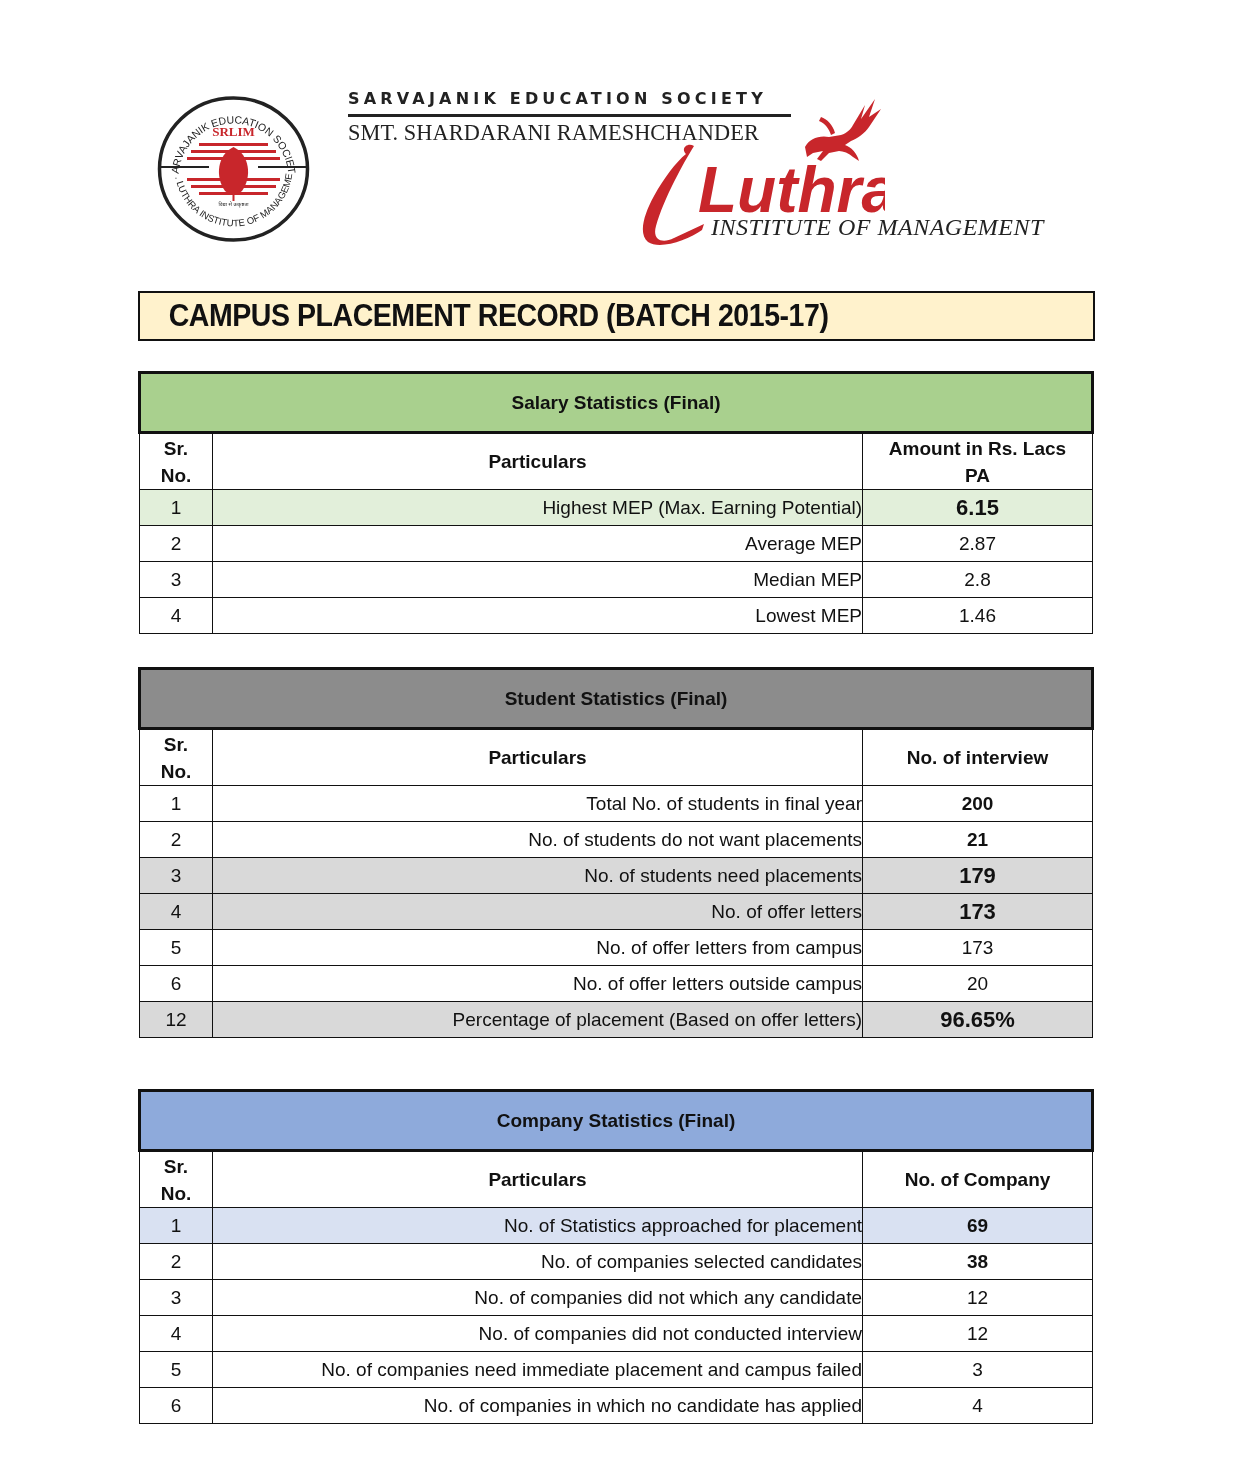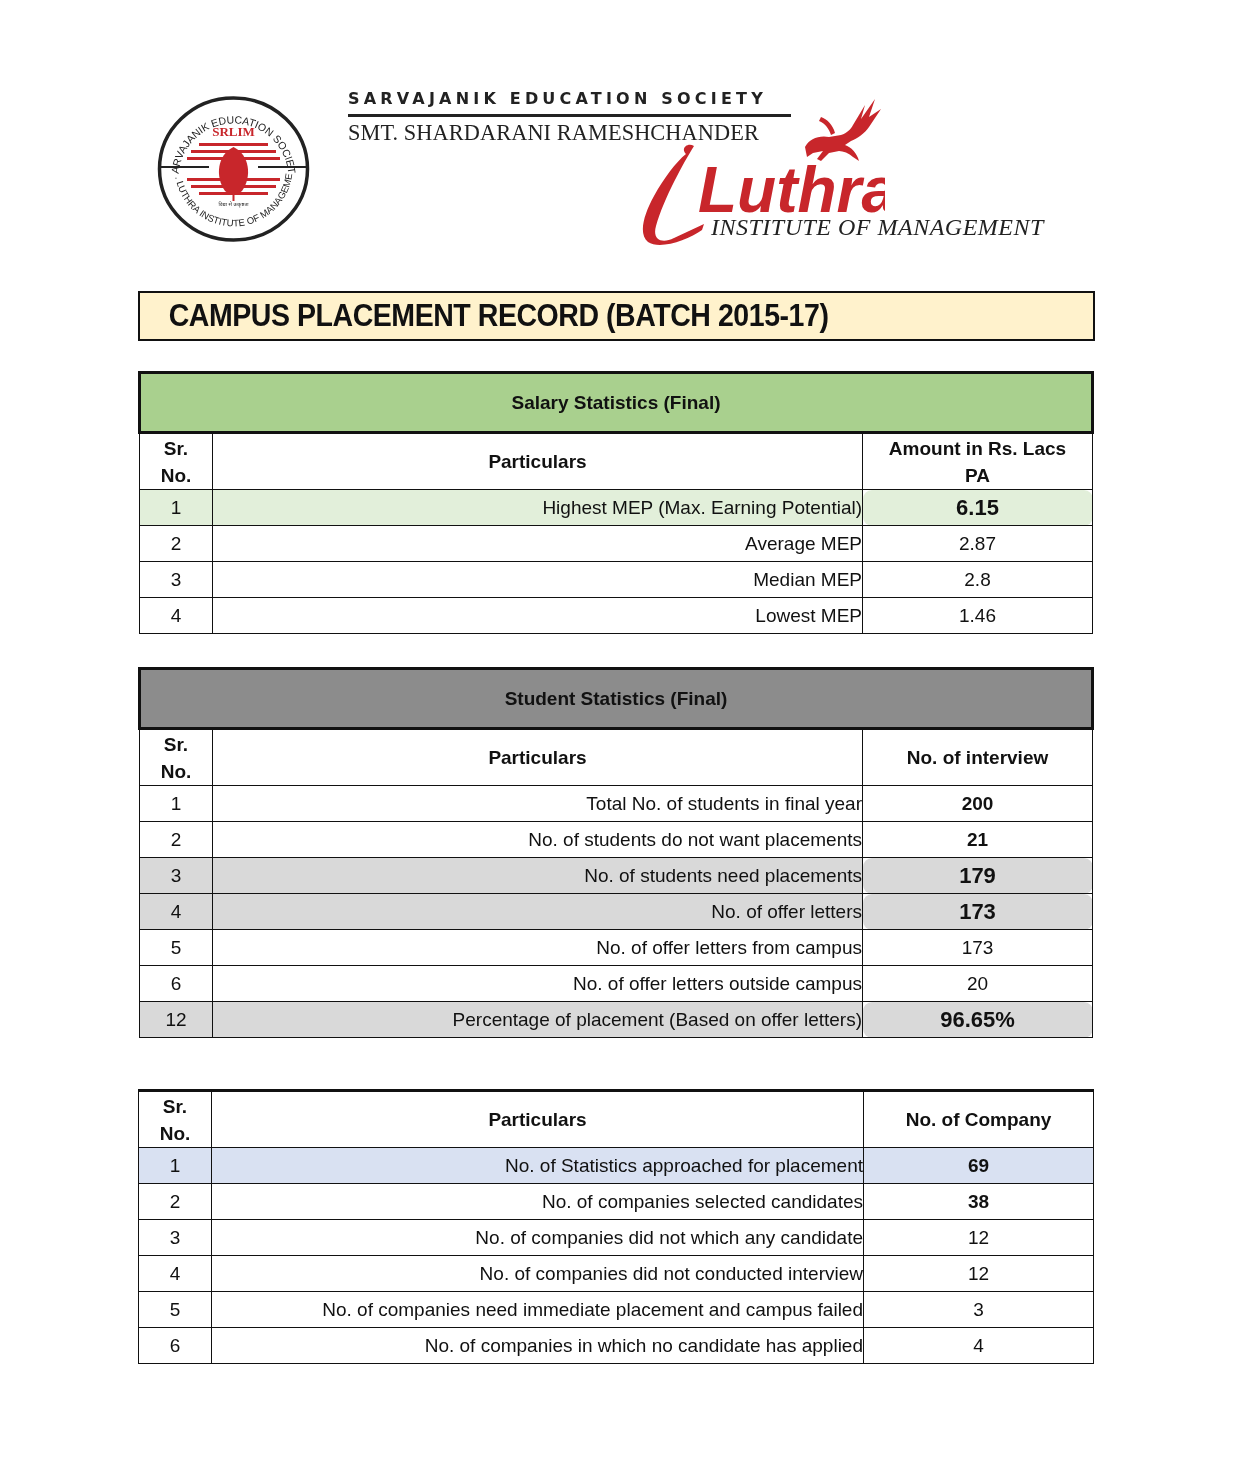--- a/index.html
+++ b/index.html
@@ -19,21 +19,21 @@
 
   table.stats { position: absolute; left: 138px; width: 956px; border-collapse: collapse; font-family: "Liberation Sans", sans-serif; font-size: 19px; }
   table.stats td, table.stats th { border: 1.5px solid #111; padding: 0; }
   table.stats th.section { height: 57px; font-weight: bold; font-size: 19px; border: 3px solid #111; margin-top: 8px; }
   table.stats tr.colhead th { height: 55px; font-weight: bold; font-size: 19px; line-height: 27px; border-top: 3px solid #111; }
   table.stats td { height: 35px; }
   td.sr { width: 72px; text-align: center; }
   td.part { text-align: right; padding-left: 12px !important; }
   td.val { width: 229px; text-align: center; }
   .bold { font-weight: bold; margin-left: 47px; }
-  .big { font-weight: bold; font-size: 22px; border-radius: 9px; }
+  .big { font-weight: bold; font-size: 22px; }
 
   #salary { top: 371px; }
   #salary th.section { background: #a9d08e; }
   #salary tr.hl td { background: #e2efda; }
 
   #students { top: 667px; }
   #students th.section { background: #8c8c8c; }
   #students tr.hl td { background: #d9d9d9; }
 
   #company { top: 1089px; }
@@ -168,20 +168,23 @@
   <tr class="hl">
     <td class="sr">12</td>
     <td class="part">Percentage of placement (Based on offer letters)</td>
     <td class="val big">96.65%</td>
   </tr>
 </tbody>
   </table>
 
 <table class="stats" id="company">
   <tbody>
+      <tr>
+    <th class="section" colspan="3">Company Statistics (Final)</th>
+  </tr>
   <tr class="colhead">
     <th><span>Sr.</span><br><span>No.</span></th>
     <th>Particulars</th>
     <th>No. of Company</th>
   </tr>
   <tr class="hl">
     <td class="sr">1</td>
     <td class="part">No. of Statistics approached for placement</td>
     <td class="val bold">69</td>
   </tr>

